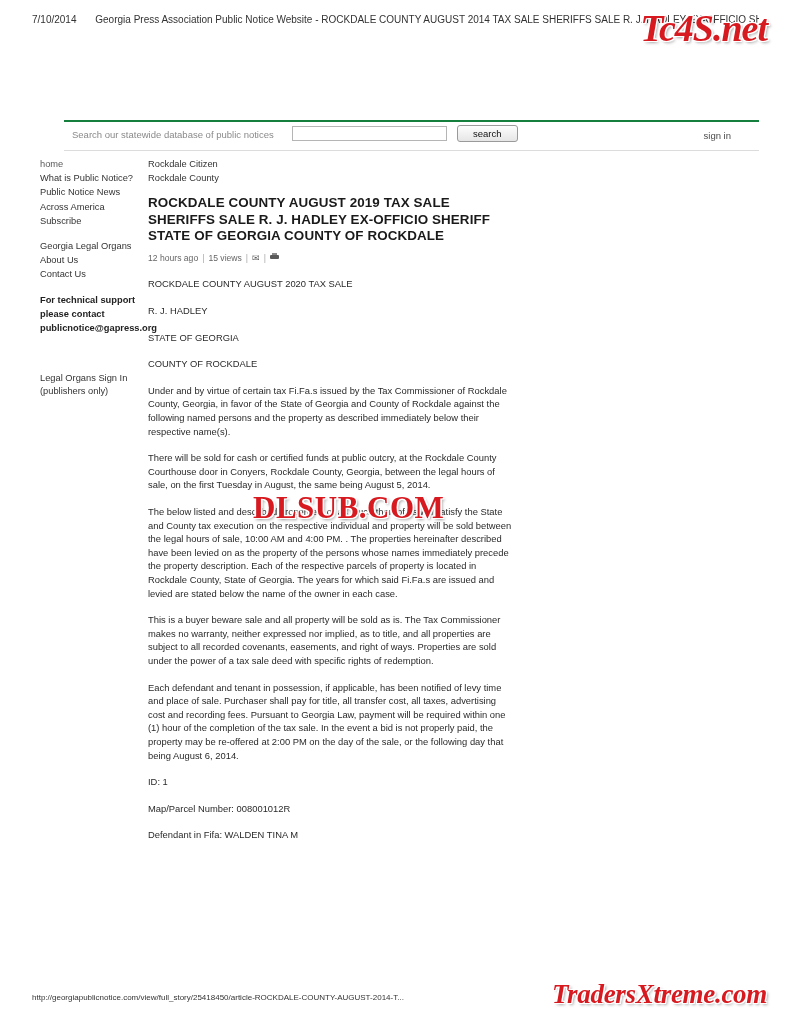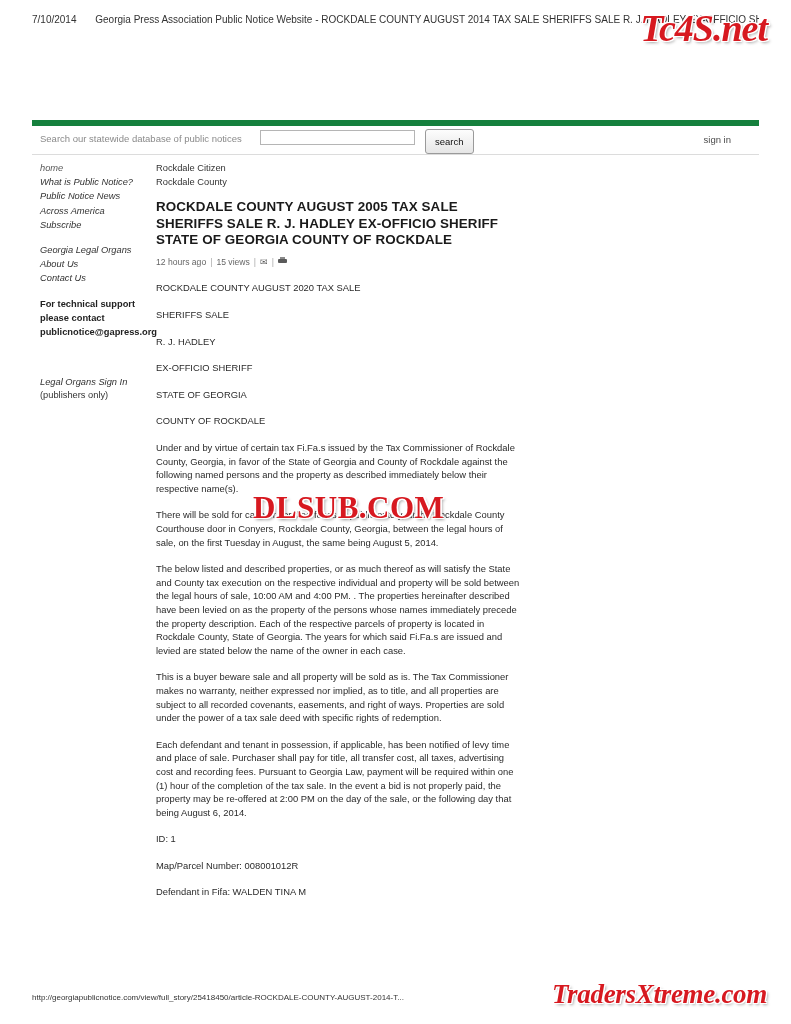--- a/index.html
+++ b/index.html
@@ -47,21 +47,22 @@
     left: 32px;
     width: 727px;
     height: 870px;
   }
 
   
   .searchbar {
     position: relative;
     height: 28px;
     border-bottom: 1px solid #dcdcdc;
-    border-top: 6px solid #15803d;
+    border-top: 2px solid #15803d;
+    margin-left: 32px;
   }
   .search-label {
     position: absolute;
     left: 8px;
     top: 7px;
     font-size: 9.5px;
     color: #8a8a8a;
   }
   .search-input {
     position: absolute;
@@ -72,22 +73,22 @@
     border: 1px solid #b5b5b5;
     background: #fff;
     font-size: 9px;
     padding: 0 3px;
     box-sizing: border-box;
   }
   .search-button {
     position: absolute;
     left: 393px;
     top: 3px;
-    height: 25px;
-    padding: 0 9px;
+    height: 17px;
+    padding: 0 15px;
     font-size: 9.5px;
     font-family: "Liberation Sans", sans-serif;
     border: 1px solid #9a9a9a;
     border-radius: 3px;
     background: linear-gradient(#fdfdfd, #e6e6e6);
     color: #111;
     cursor: pointer;
   }
   .signin {
     position: absolute;
@@ -110,39 +111,38 @@
     top: 0;
     width: 104px;
     font-size: 9.3px;
     line-height: 14.2px;
     color: #333;
   }
   .sidebar a {
     color: #333;
     text-decoration: none;
     display: block;
-    font-style: italic;
   }
   .sidebar .sb-home { color: #5a5a5a; }
   .sidebar .group { margin-top: 11px; }
   .sidebar .tech {
     margin-top: 11px;
     font-weight: bold;
     color: #222;
     line-height: 14.4px;
   }
   .sidebar .legal-organs-signin {
     margin-top: 36px;
     line-height: 13.6px;
   }
   .sidebar .note { color: #333; }
 
   .content {
     position: absolute;
-    left: 124px;
+    left: 116px;
     top: 0;
     width: 365px;
   }
   .pub-line {
     font-size: 9.3px;
     color: #333;
     line-height: 14px;
   }
   .article-title {
     margin-top: 10px;
@@ -284,37 +284,35 @@
       <div class="legal-organs-signin">
         <a href="#">Legal Organs Sign In</a>
         <div class="note">(publishers only)</div>
       </div>
     </nav>
 
     <main class="content">
       <div class="pub-line">Rockdale Citizen</div>
       <div class="pub-line">Rockdale County</div>
 
-      <h1 class="article-title">ROCKDALE COUNTY AUGUST 2005 TAX SALE SHERIFFS SALE R. J. HADLEY EX-OFFICIO SHERIFF STATE OF GEORGIA COUNTY OF ROCKDALE</h1>
+      <h1 class="article-title">ROCKDALE COUNTY AUGUST 2019 TAX SALE SHERIFFS SALE R. J. HADLEY EX-OFFICIO SHERIFF STATE OF GEORGIA COUNTY OF ROCKDALE</h1>
 
       <div class="meta">
         <span>12 hours ago</span>
         <span class="sep">|</span>
         <span>15 views</span>
         <span class="sep">|</span>
         <span class="ico">✉</span>
         <span class="sep">|</span>
         <span class="printer"></span>
       </div>
 
       <div class="body-text">
         <p class="lead">ROCKDALE COUNTY AUGUST 2020 TAX SALE</p>
-        <p>SHERIFFS SALE</p>
         <p>R. J. HADLEY</p>
-        <p>EX-OFFICIO SHERIFF</p>
         <p>STATE OF GEORGIA</p>
         <p>COUNTY OF ROCKDALE</p>
         <p>Under and by virtue of certain tax Fi.Fa.s issued by the Tax Commissioner of Rockdale County, Georgia, in favor of the State of Georgia and County of Rockdale against the following named persons and the property as described immediately below their respective name(s).</p>
         <p>There will be sold for cash or certified funds at public outcry, at the Rockdale County Courthouse door in Conyers, Rockdale County, Georgia, between the legal hours of sale, on the first Tuesday in August, the same being August 5, 2014.</p>
         <p>The below listed and described properties, or as much thereof as will satisfy the State and County tax execution on the respective individual and property will be sold between the legal hours of sale, 10:00 AM and 4:00 PM. . The properties hereinafter described have been levied on as the property of the persons whose names immediately precede the property description. Each of the respective parcels of property is located in Rockdale County, State of Georgia. The years for which said Fi.Fa.s are issued and levied are stated below the name of the owner in each case.</p>
         <p>This is a buyer beware sale and all property will be sold as is. The Tax Commissioner makes no warranty, neither expressed nor implied, as to title, and all properties are subject to all recorded covenants, easements, and right of ways. Properties are sold under the power of a tax sale deed with specific rights of redemption.</p>
         <p>Each defendant and tenant in possession, if applicable, has been notified of levy time and place of sale. Purchaser shall pay for title, all transfer cost, all taxes, advertising cost and recording fees. Pursuant to Georgia Law, payment will be required within one (1) hour of the completion of the tax sale. In the event a bid is not properly paid, the property may be re-offered at 2:00 PM on the day of the sale, or the following day that being August 6, 2014.</p>
         <p>ID: 1</p>
         <p>Map/Parcel Number: 008001012R</p>
         <p>Defendant in Fifa: WALDEN TINA M</p>

